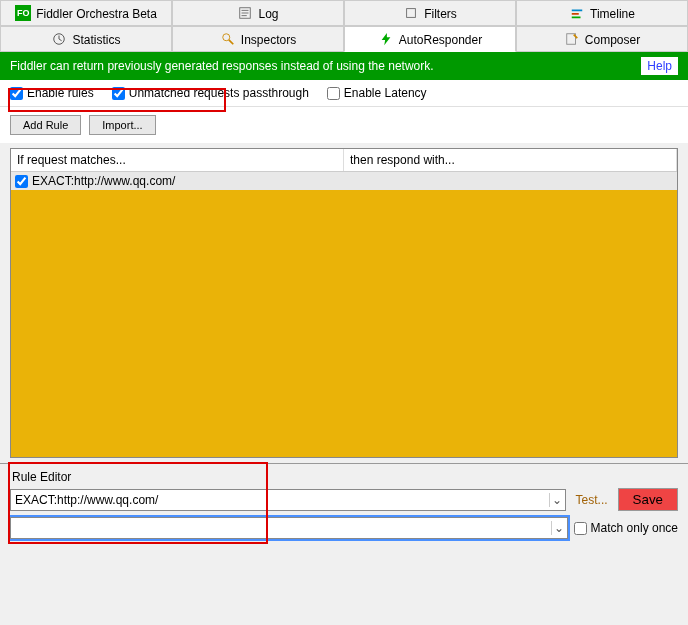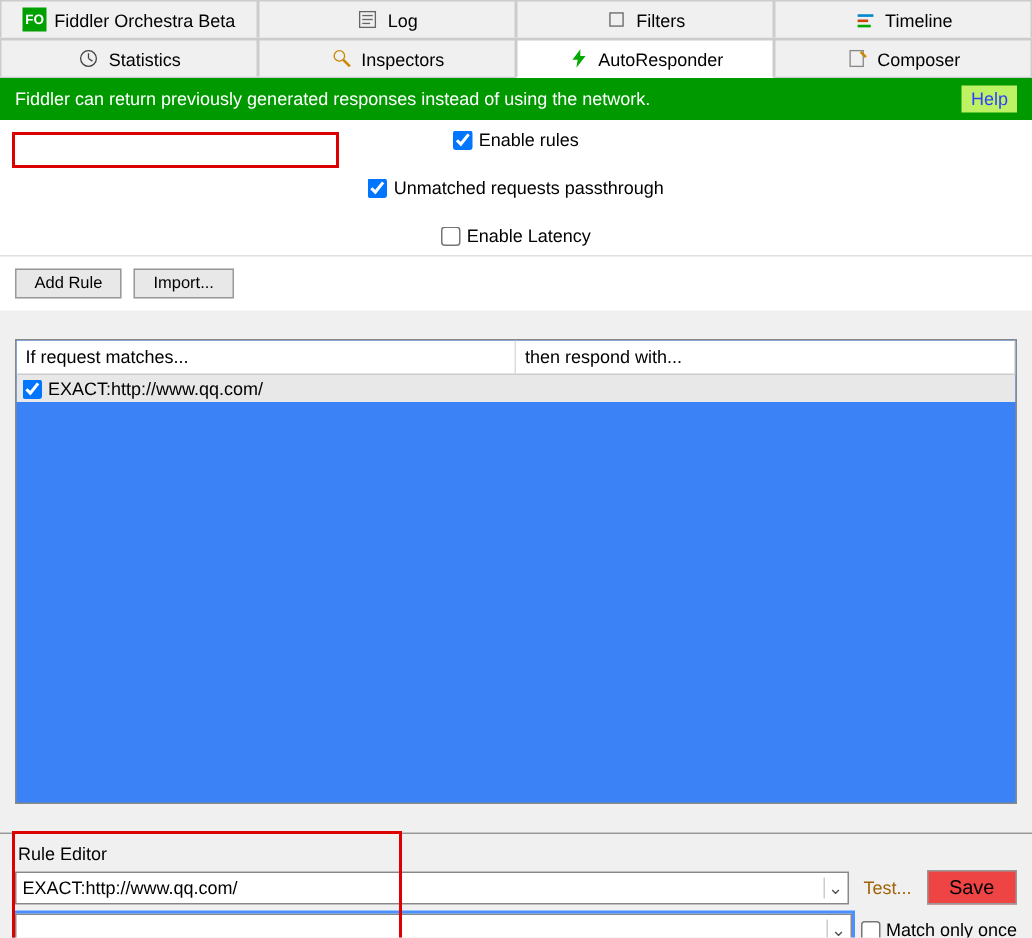--- a/index.html
+++ b/index.html
@@ -41,42 +41,41 @@
   display: inline-flex; align-items: center; justify-content: center;
   font-size: 11px;
 }
 .fo-icon { background:#00a000; color:#fff; font-weight:bold; font-size:9px; padding:1px 2px; }
 .js-icon { background:#f0d060; color:#000; font-weight:bold; font-size:9px; padding:1px 2px; border:1px solid #aa8; }
 .clock-icon svg, .search-icon svg, .bolt-icon svg, .compose-icon svg, .log-icon svg, .filter-icon svg, .timeline-icon svg { width:14px; height:14px; }
 .info-bar {
   display:flex; align-items:center; justify-content:space-between;
   background:#009900; color:#fff; padding:5px 10px; font-size:12px;
 }
-.info-bar a { color:#3040ff; background:#bef264; padding:2px 6px; text-decoration:none; }
+.info-bar a { color:#3040ff; background:#ffffff; padding:2px 6px; text-decoration:none; }
 .options-row {
   display:flex; gap:18px; align-items:center;
   padding:6px 10px; background:#fff; border-bottom:1px solid #e0e0e0;
   position: relative;
-  flex-direction: column;
 }
 .checkbox-wrap { display:flex; align-items:center; gap:4px; color:#000; }
 .checkbox-wrap input { width:13px; height:13px; }
 .highlight-red {
   position:absolute; border:2px solid #d00; pointer-events:none;
 }
 .hl1 { left:8px; top:88px; width:218px; height:24px; }
 .buttons-row {
   display:flex; gap:8px; padding:8px 10px; background:#fff;
 }
 .btn {
   padding:3px 12px; background:#e8e8e8; border:1px solid #999;
   font-size:11px; cursor:pointer;
 }
 .rules-table {
-  margin:19px 10px; background:#3b82f6; border:1px solid #888;
+  margin:5px 10px; background:#eab308; border:1px solid #888;
   height:310px; overflow:auto;
 }
 .rules-header { display:flex; background:#fff; border-bottom:1px solid #ccc; }
 .rules-header div { flex:1; padding:4px 6px; font-size:12px; border-right:1px solid #ddd; }
 .rules-body .rule-row { display:flex; align-items:center; background:#e8e8e8; padding:2px 4px; }
 .rules-body .rule-row input { margin-right:4px; }
 .rule-editor {
   border-top:1px solid #999; padding:4px 10px 10px 10px; background:#f0f0f0;
   position:relative;
 }

